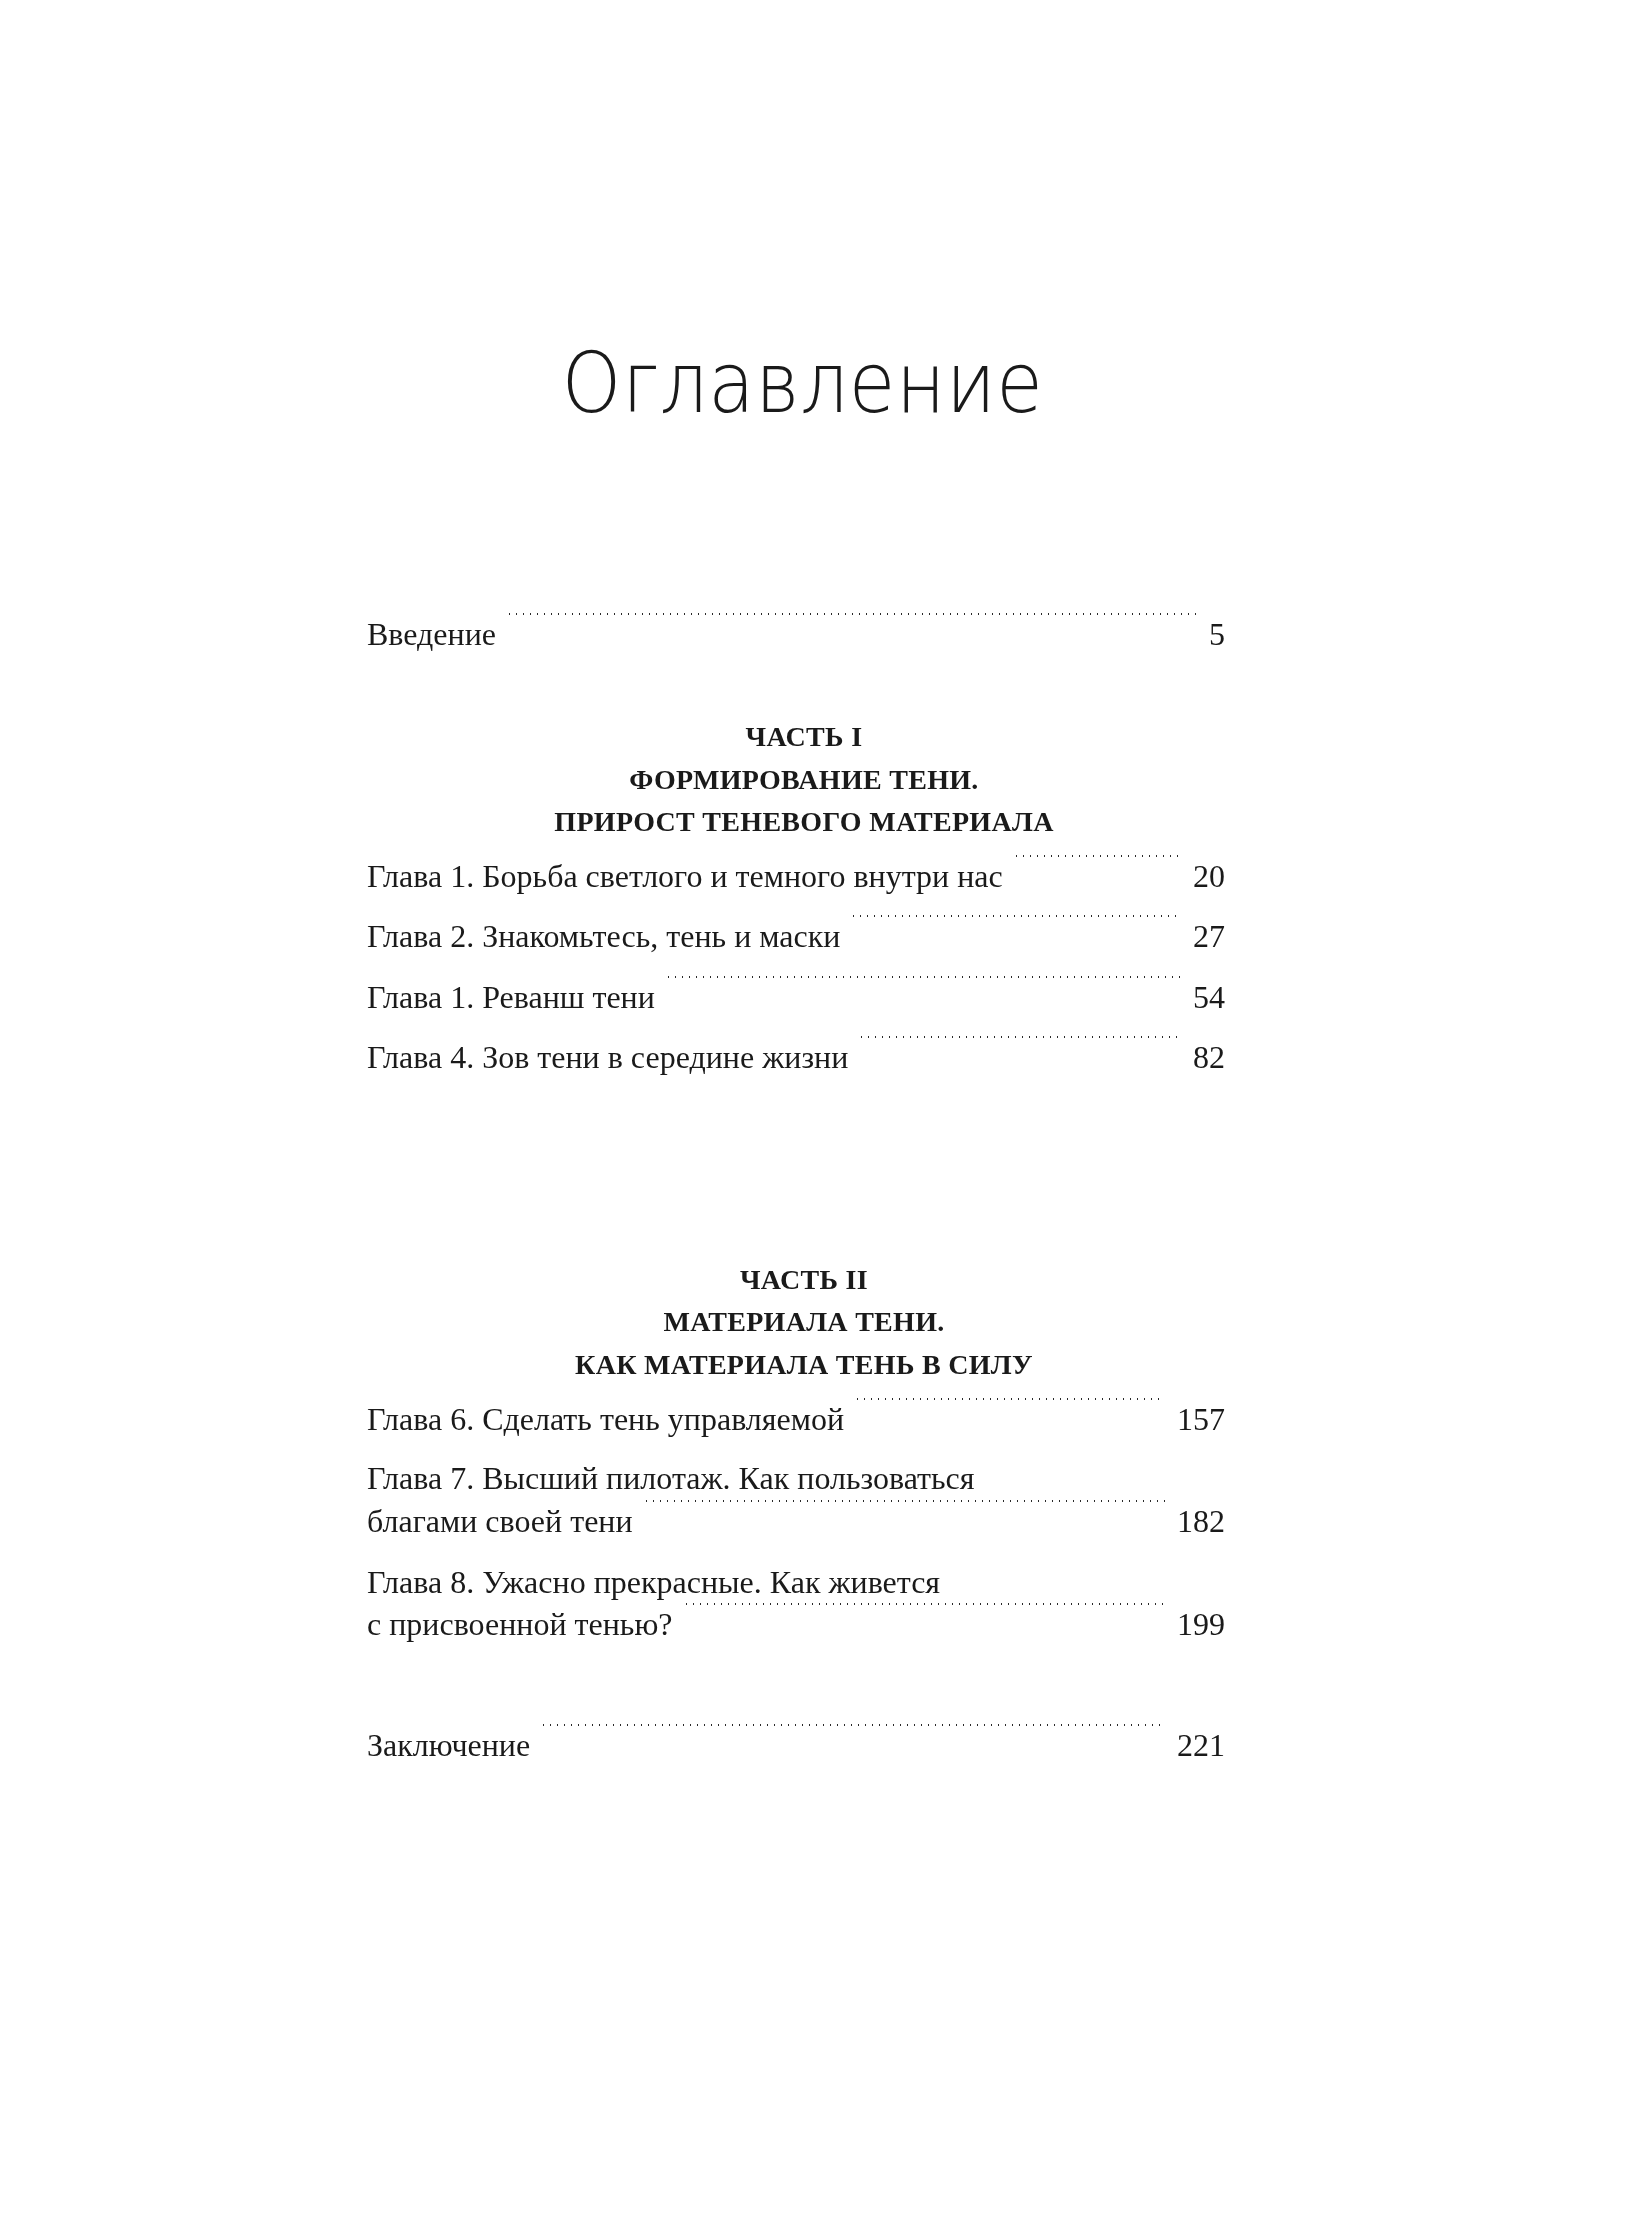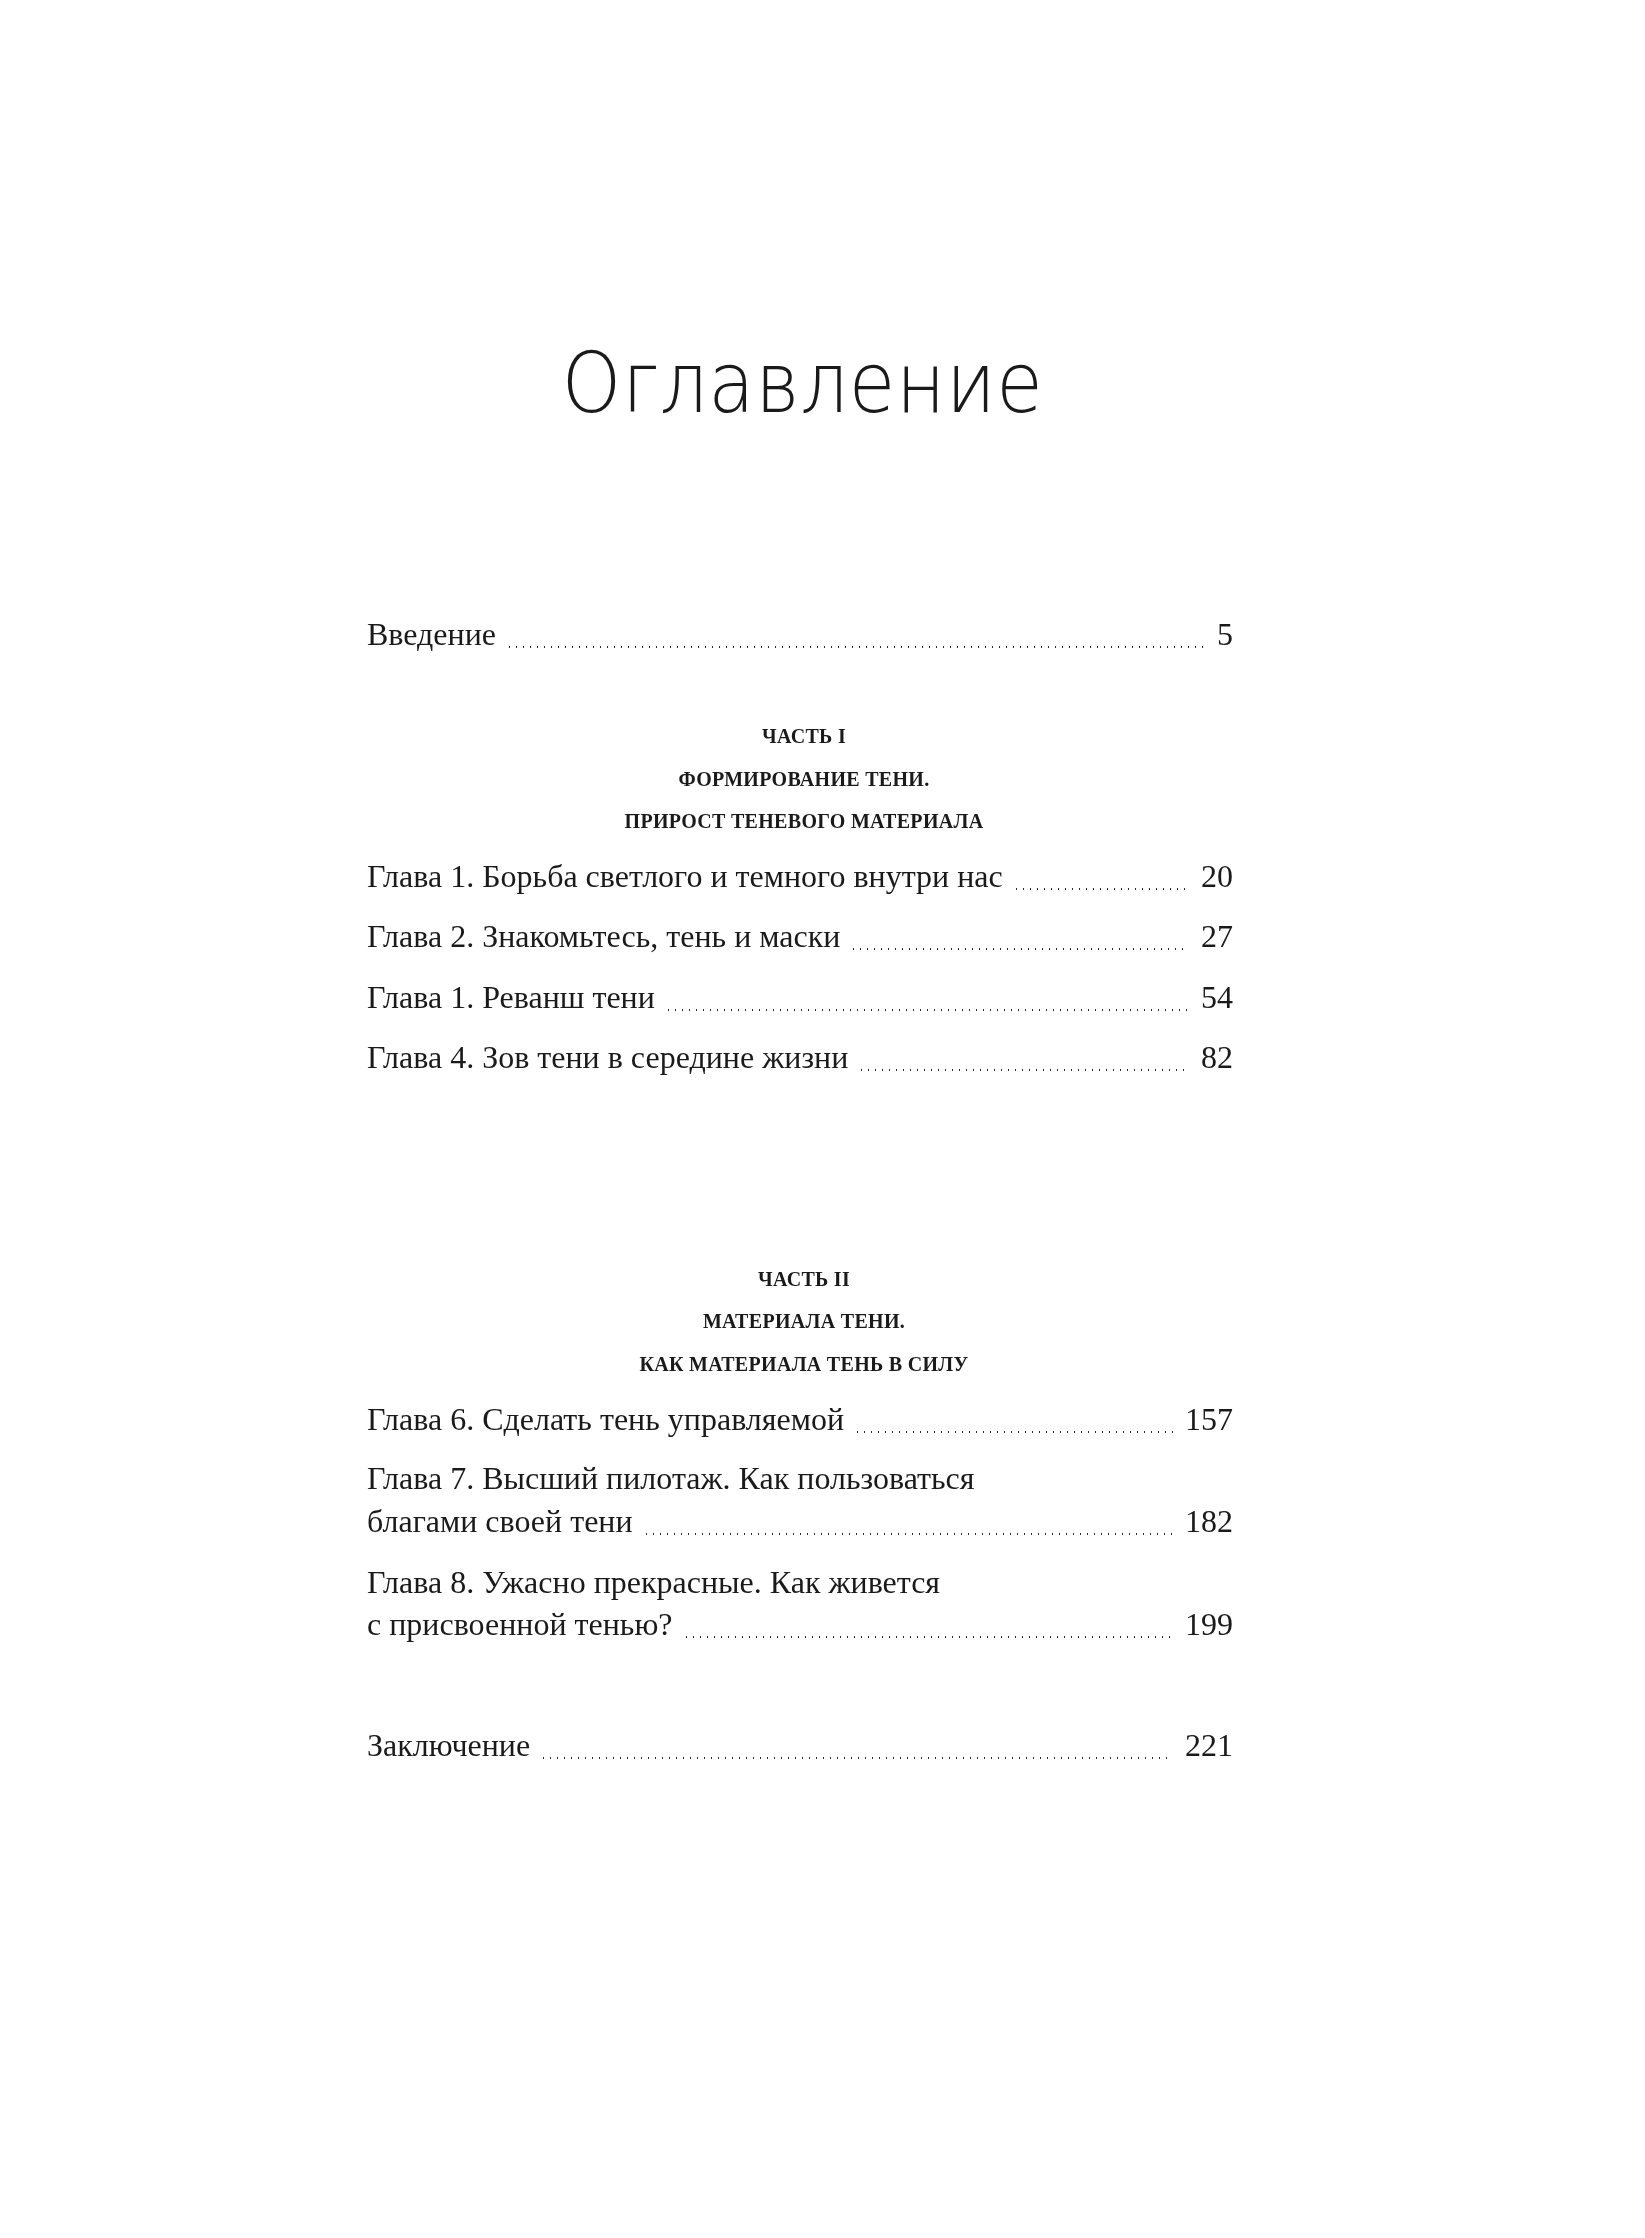--- a/index.html
+++ b/index.html
@@ -5,29 +5,29 @@
   html, body { margin: 0; padding: 0; background: #ffffff; }
   body { width: 1645px; height: 2239px; position: relative; overflow: hidden; color: #1a1a1a; }
   .page-title {
     position: absolute; left: 0; width: 1605px; top: 336px; text-align: center;
     font-family: "DejaVu Sans", sans-serif; font-weight: 200; font-size: 84px;
     letter-spacing: 0.6px; line-height: 95px; color: #1a1a1a;
     transform: scaleX(0.9); transform-origin: center;
   }
   .toc { position: absolute; left: 367px; width: 874px; top: 0; height: 2239px;
     font-family: "Liberation Serif", "DejaVu Serif", serif; font-size: 32px; color: #1a1a1a; }
-  .row { position: absolute; left: 0; right: 8px; height: 43px; display: flex; align-items: flex-end; line-height: 43px; }
+  .row { position: absolute; left: 0; right: 16px; height: 43px; display: flex; line-height: 43px; }
   .row .label { white-space: nowrap; flex: 0 0 auto; }
   .row .leader { flex: 1 1 auto; margin: 0 12.3px 7.8px 10px; height: 2.2px;
     background-image: radial-gradient(circle, #2a2a2a 0.9px, transparent 1.1px);
     background-size: 7px 2.2px; background-repeat: repeat-x; background-position: left center; }
   .row .page { flex: 0 0 auto; white-space: nowrap; }
   .line2 { position: absolute; left: 0; height: 43px; line-height: 43px; white-space: nowrap; }
   .part { position: absolute; left: 0; right: 0; text-align: center; font-weight: bold;
-    font-size: 20px; line-height: 43px; letter-spacing: 0.3px; }
+    font-size: 28px; line-height: 43px; letter-spacing: 0.3px; }
 </style>
 </head>
 <body>
 
 <div class="page-title">Оглавление</div>
 
 <div class="toc">
 
   <div class="row" style="top:613px">
     <span class="label">Введение</span>

